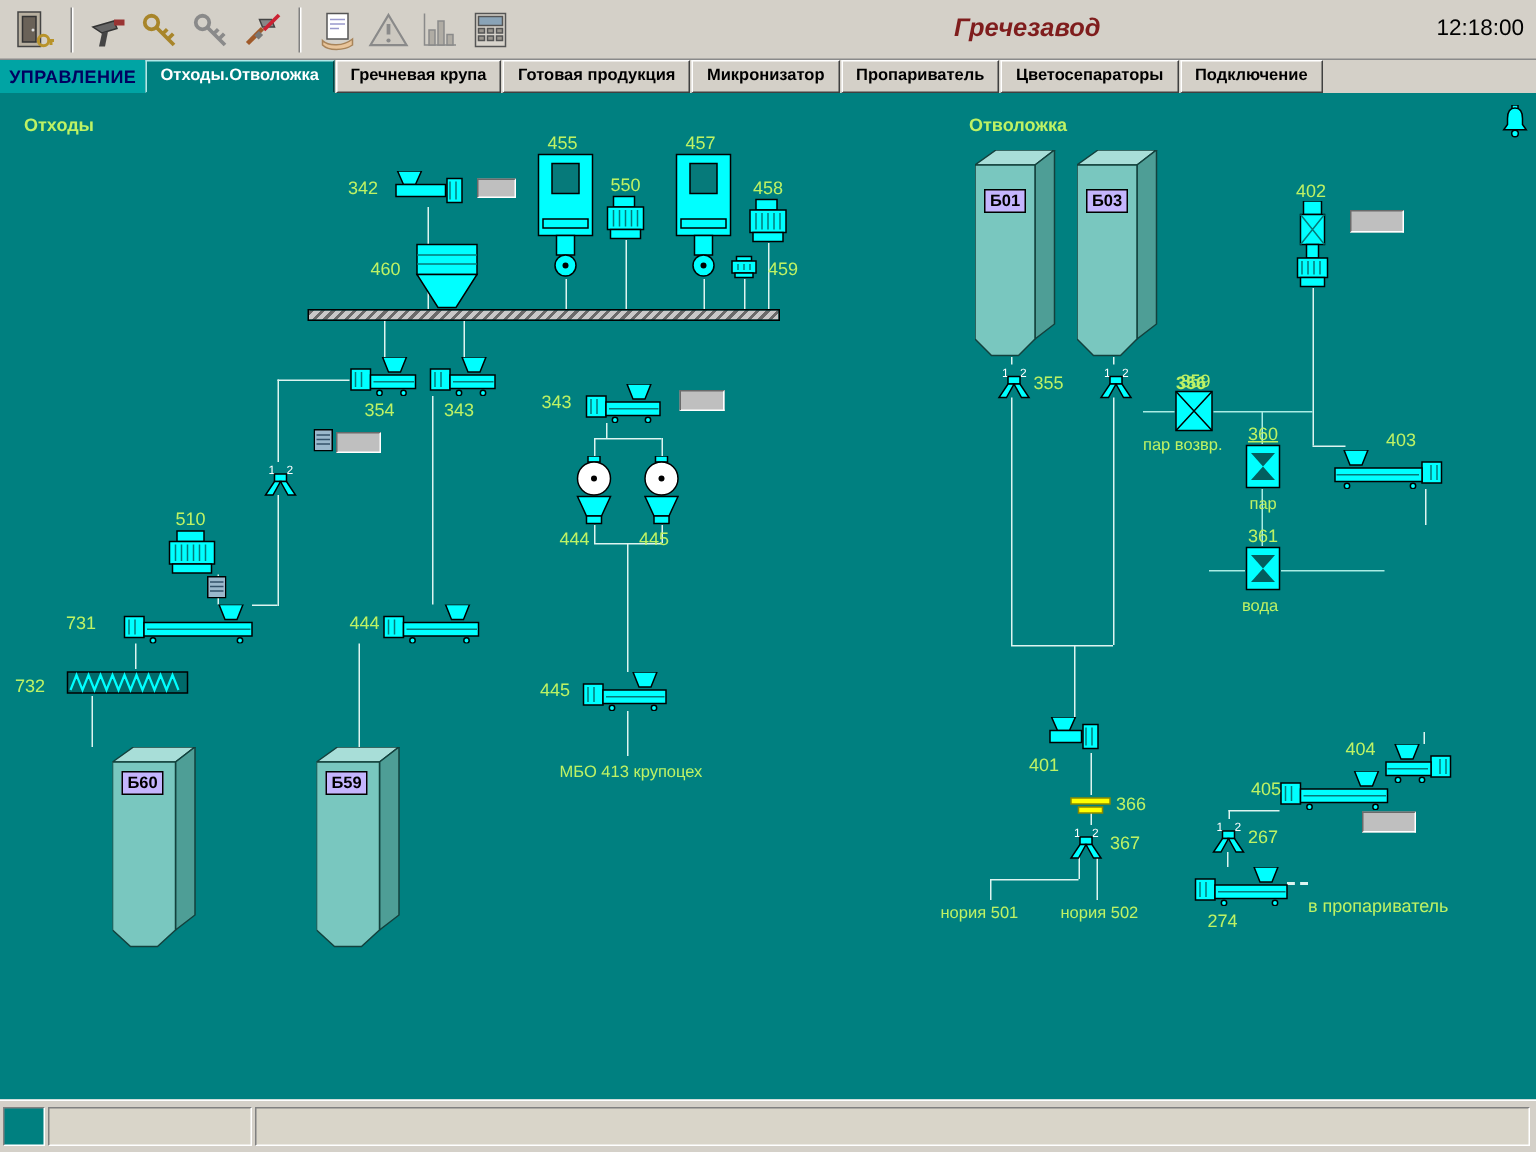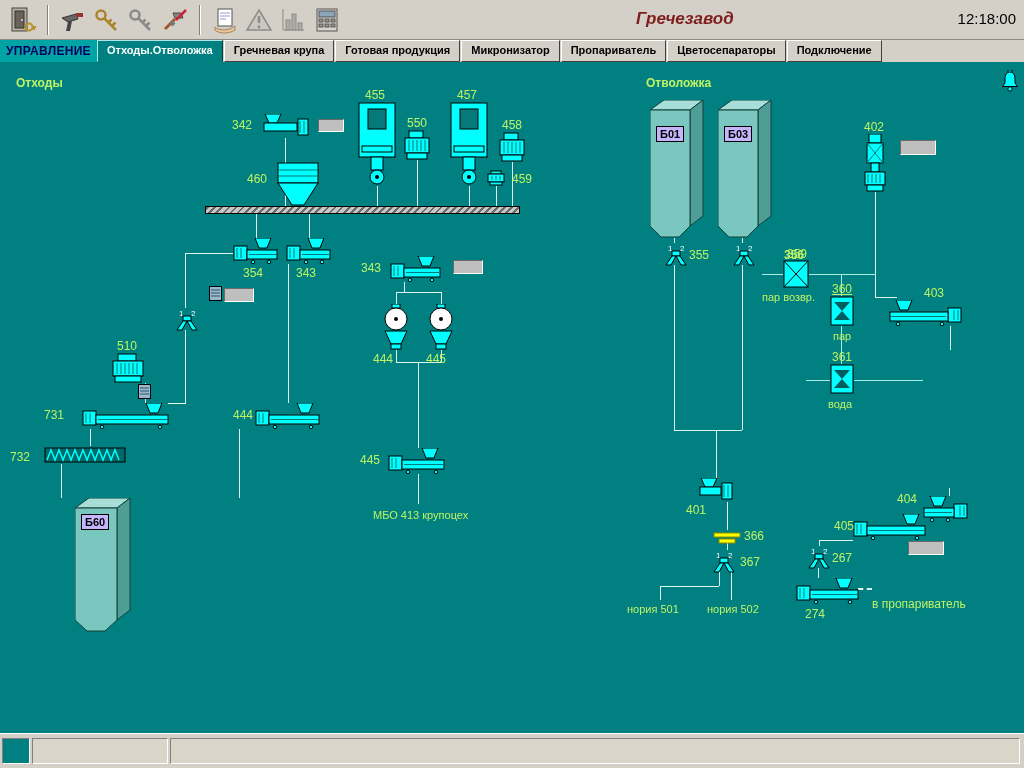--- a/index.html
+++ b/index.html
@@ -349,20 +349,25 @@
           <circle cx="48" cy="24" r="1.8" fill="#00ffff" stroke="#000"></circle>
         </g>
       </svg></div>
     <div class="nd lbl" style="left: 360px; top: 391px;">445</div>
     <div class="nd lbl small" style="left: 373px; top: 447px;">МБО 413 крупоцех</div>
     <div class="nd silo" style="left: 33px; top: 436px; margin-left: 42px;"><svg width="56" height="134">
         <polygon points="0,10 14,0 55,0 42,10" fill="#a8ded8" stroke="#13413d"></polygon>
         <polygon points="42,10 55,0 55,112 42,122" fill="#4e9e96" stroke="#13413d"></polygon>
         <polygon points="0,10 42,10 42,122 30,133 12,133 0,122" fill="#79c7bf" stroke="#13413d"></polygon>
       </svg><span class="tag" style="top:16px">Б60</span></div>
+    <div class="nd silo" style="left: 211px; top: 436px;"><svg width="56" height="134">
+        <polygon points="0,10 14,0 55,0 42,10" fill="#a8ded8" stroke="#13413d"></polygon>
+        <polygon points="42,10 55,0 55,112 42,122" fill="#4e9e96" stroke="#13413d"></polygon>
+        <polygon points="0,10 42,10 42,122 30,133 12,133 0,122" fill="#79c7bf" stroke="#13413d"></polygon>
+      </svg><span class="tag" style="top:16px">Б59</span></div>
     <div class="nd silo" style="left: 650px; top: 38px;"><svg width="54" height="138">
         <polygon points="0,10 14,0 53,0 40,10" fill="#a8ded8" stroke="#13413d"></polygon>
         <polygon points="40,10 53,0 53,116 40,126" fill="#4e9e96" stroke="#13413d"></polygon>
         <polygon points="0,10 40,10 40,126 29,137 11,137 0,126" fill="#79c7bf" stroke="#13413d"></polygon>
       </svg><span class="tag" style="top:26px">Б01</span></div>
     <div class="nd silo" style="left: 718px; top: 38px;"><svg width="54" height="138">
         <polygon points="0,10 14,0 53,0 40,10" fill="#a8ded8" stroke="#13413d"></polygon>
         <polygon points="40,10 53,0 53,116 40,126" fill="#4e9e96" stroke="#13413d"></polygon>
         <polygon points="0,10 40,10 40,126 29,137 11,137 0,126" fill="#79c7bf" stroke="#13413d"></polygon>
       </svg><span class="tag" style="top:26px">Б03</span></div>

